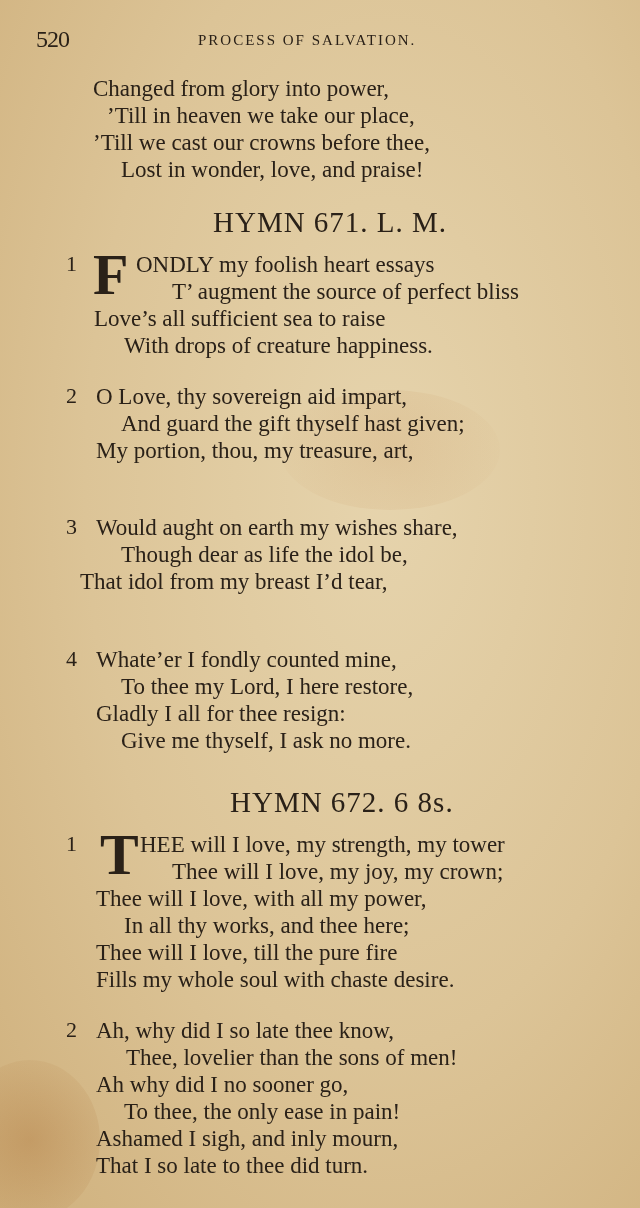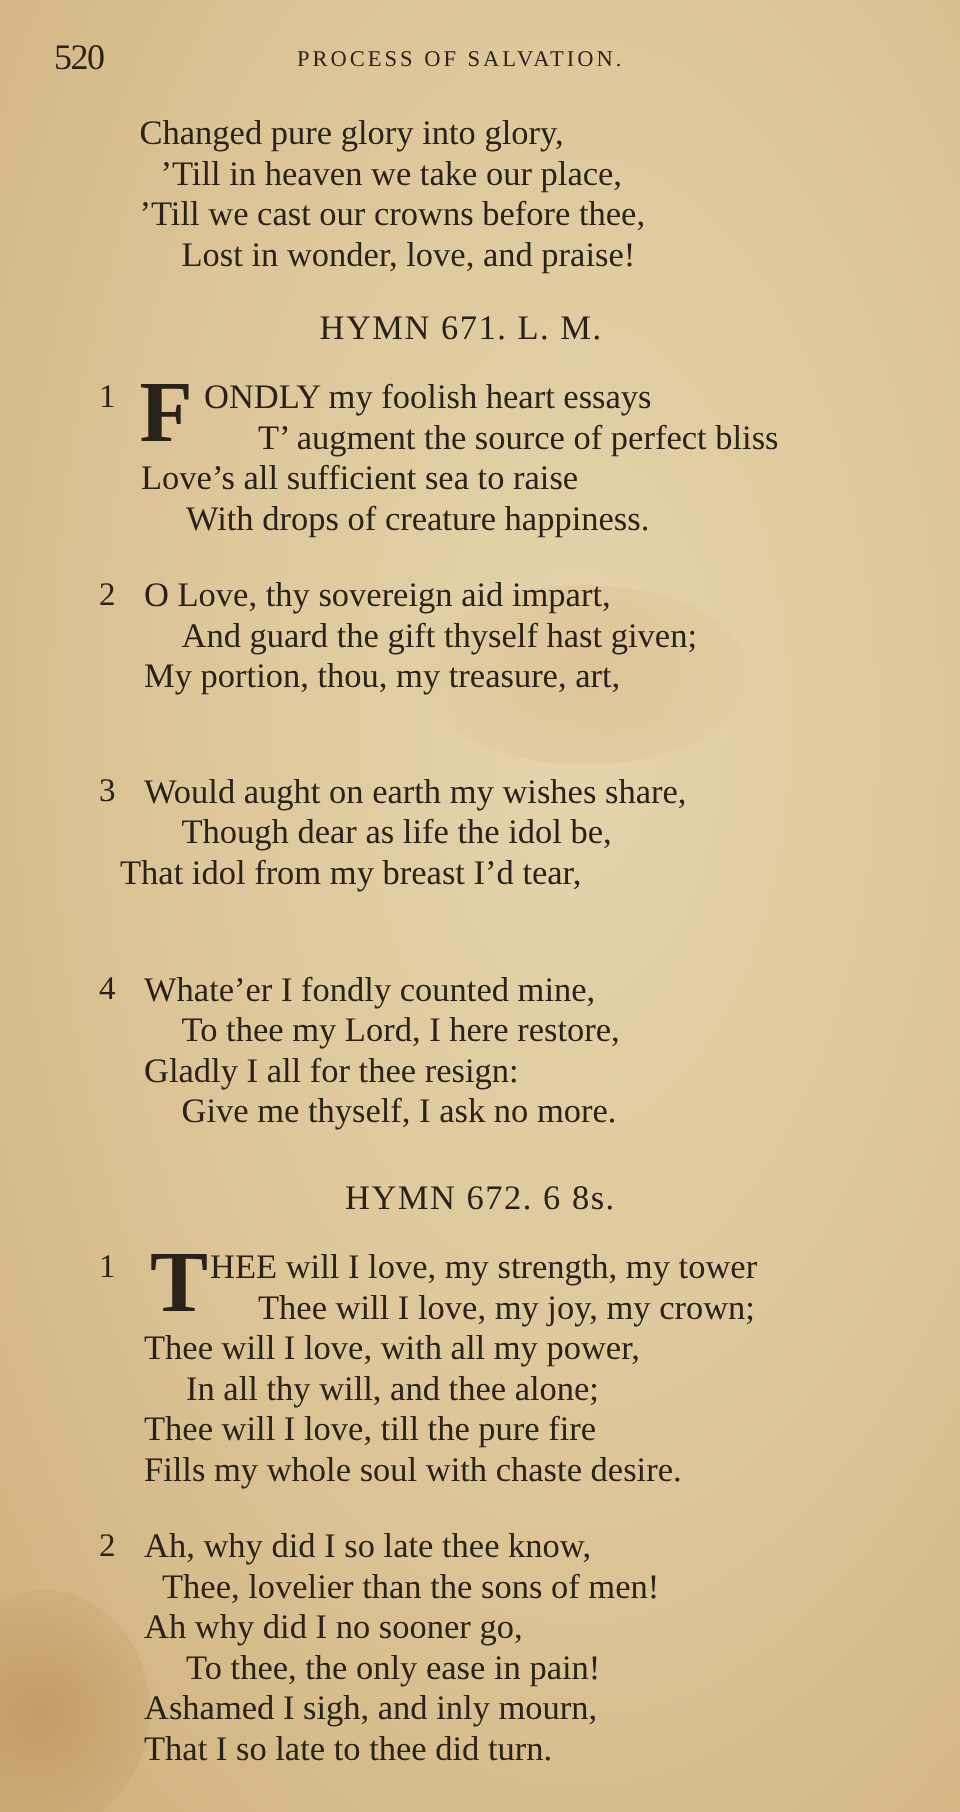--- a/index.html
+++ b/index.html
@@ -12,37 +12,37 @@
     }
     .stain1 { position:absolute; left:-40px; top:1060px; width:140px; height:160px; border-radius:50%;
       background: radial-gradient(circle, rgba(170,110,50,0.35), rgba(170,110,50,0)); }
     .stain2 { position:absolute; left:280px; top:390px; width:220px; height:120px; border-radius:50%;
       background: radial-gradient(circle, rgba(190,130,70,0.18), rgba(190,130,70,0)); }
     .page { position:absolute; left:0; top:0; width:640px; height:1208px; }
     .running-head { position:absolute; top:26px; left:36px; right:0; height:28px; }
     .page-num { position:absolute; left:0; top:0; font-size:24px; letter-spacing:-1px; }
     .running-title { position:absolute; left:162px; top:6px; font-size:15px; font-weight:normal; letter-spacing:2px; }
     .line { position:absolute; font-size:23px; white-space:nowrap; line-height:27px; }
-    .hymn-head { position:absolute; font-size:23px; letter-spacing:1px; white-space:nowrap; }
+    .hymn-head { position:absolute; font-size:29px; letter-spacing:1px; white-space:nowrap; }
     .vnum { position:absolute; font-size:22px; }
     .dropcap { position:absolute; font-size:58px; line-height:58px; font-weight:bold; }
   </style>
 </head>
 <body>
 
 <div class="stain1"></div>
 <div class="stain2"></div>
 
 <div class="page">
   <div class="running-head">
     <span class="page-num">520</span>
     <span class="running-title">PROCESS OF SALVATION.</span>
   </div>
 
-  <div class="line" style="left:93px;top:75px">Changed pure glory into glory,</div>
+  <div class="line" style="left:93px;top:75px">Changed from glory into power,</div>
   <div class="line" style="left:107px;top:102px">’Till in heaven  we  take our place,</div>
   <div class="line" style="left:93px;top:129px">’Till we cast our crowns before thee,</div>
   <div class="line" style="left:121px;top:156px">Lost in wonder, love, and praise!</div>
 
   <div class="hymn-head" style="left:213px;top:206px">HYMN 671.   L. M.</div>
 
   <div class="vnum" style="left:66px;top:251px">1</div>
   <div class="dropcap" style="left:93px;top:246px">F</div>
   <div class="line" style="left:136px;top:251px">ONDLY my foolish heart essays</div>
   <div class="line" style="left:172px;top:278px">T’ augment the source of perfect bliss</div>
@@ -65,24 +65,24 @@
   <div class="line" style="left:96px;top:700px">Gladly I all for thee  resign:</div>
   <div class="line" style="left:121px;top:727px">Give me thyself, I ask no more.</div>
 
   <div class="hymn-head" style="left:230px;top:786px">HYMN 672.   6 8s.</div>
 
   <div class="vnum" style="left:66px;top:831px">1</div>
   <div class="dropcap" style="left:100px;top:826px">T</div>
   <div class="line" style="left:140px;top:831px">HEE will I love, my strength, my tower</div>
   <div class="line" style="left:172px;top:858px">Thee will I love, my joy, my crown;</div>
   <div class="line" style="left:96px;top:885px">Thee will I love, with all my power,</div>
-  <div class="line" style="left:124px;top:912px">In all thy will, and thee alone;</div>
+  <div class="line" style="left:124px;top:912px">In all thy works, and thee here;</div>
   <div class="line" style="left:96px;top:939px">Thee will I love, till the pure fire</div>
   <div class="line" style="left:96px;top:966px">Fills my whole soul with chaste desire.</div>
 
   <div class="vnum" style="left:66px;top:1017px">2</div>
   <div class="line" style="left:96px;top:1017px">Ah, why did I so late thee know,</div>
-  <div class="line" style="left:108px;top:1044px">Thee, lovelier than the sons of men!</div>
+  <div class="line" style="left:126px;top:1044px">Thee, lovelier than the sons of men!</div>
   <div class="line" style="left:96px;top:1071px">Ah why did I no sooner go,</div>
   <div class="line" style="left:124px;top:1098px">To thee, the only ease in pain!</div>
   <div class="line" style="left:96px;top:1125px">Ashamed I sigh, and inly mourn,</div>
   <div class="line" style="left:96px;top:1152px">That I so late to thee did turn.</div>
 </div>
 
 </body></html>

